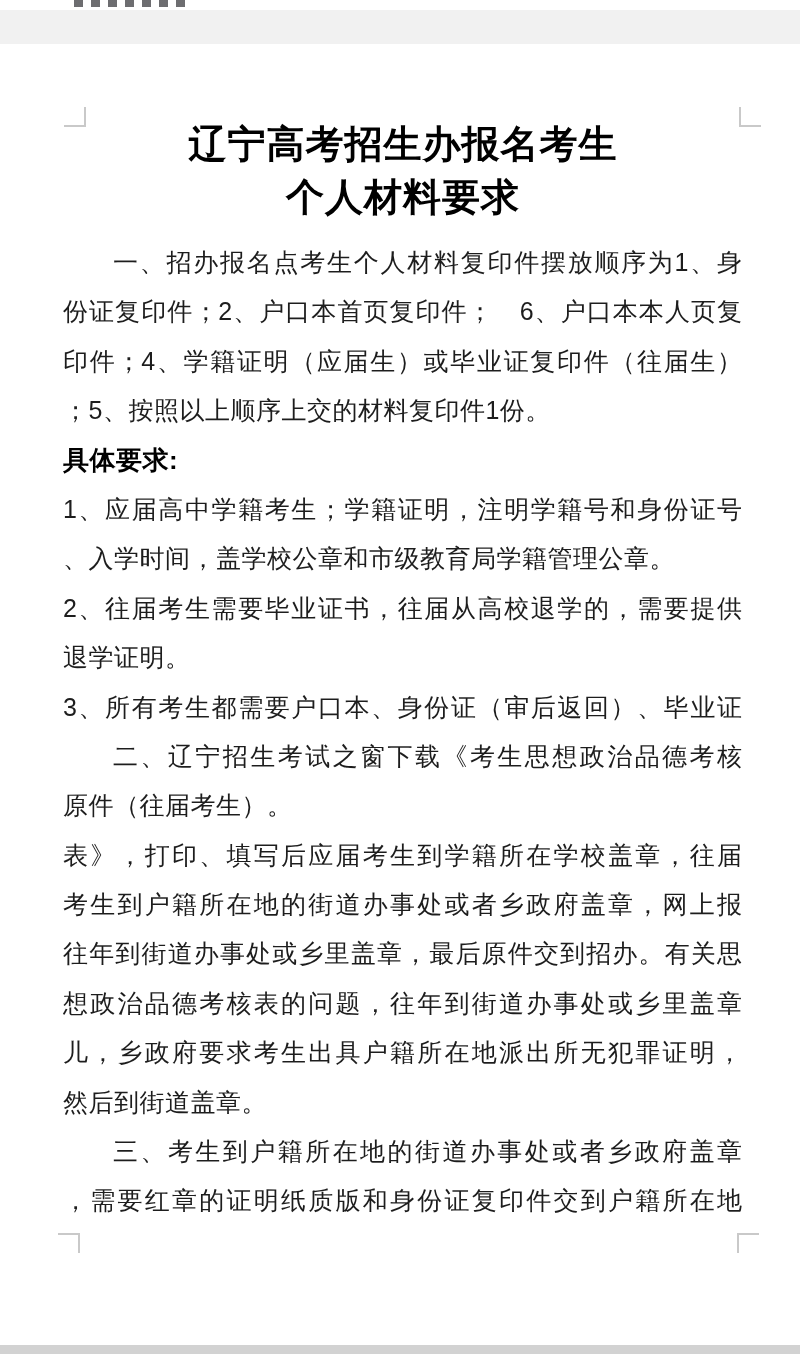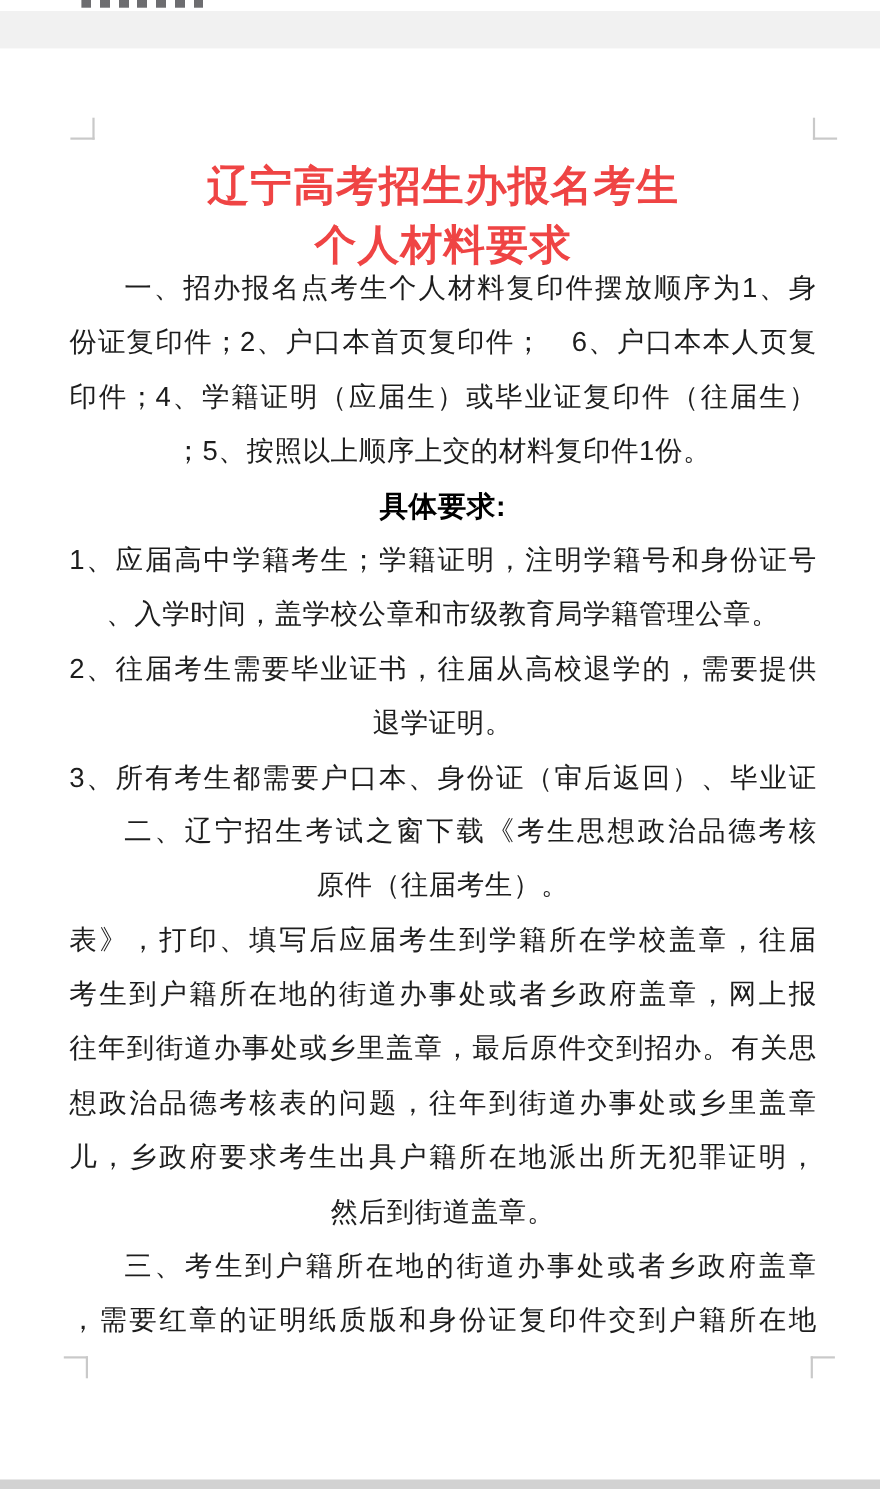--- a/index.html
+++ b/index.html
@@ -17,29 +17,29 @@
   }
   .gray-band{position:absolute;left:0;top:10px;width:800px;height:34px;background:#f1f1f1;}
   
   .mark{position:absolute;width:22px;height:20px;border:0 solid #c9c9c9;box-sizing:border-box;}
   .mark.tl{left:64px;top:107px;border-right-width:2px;border-bottom-width:2px;}
   .mark.tr{left:739px;top:107px;border-left-width:2px;border-bottom-width:2px;}
   .mark.bl{left:58px;top:1233px;border-top-width:2px;border-right-width:2px;}
   .mark.br{left:737px;top:1233px;border-top-width:2px;border-left-width:2px;}
   
   .doc-title{
-    position:absolute;left:64px;top:144px;width:678px;
-    text-align:center;color:#ef4444;font-weight:700;
+    position:absolute;left:64px;top:118px;width:678px;
+    text-align:center;color:#000000;font-weight:700;
     font-size:38px;line-height:53px;letter-spacing:1px;
   }
   
   .doc-body{position:absolute;left:63px;top:238px;width:679px;color:#1d1d1d;}
   .line{
     height:49.4px;line-height:49.4px;font-size:25px;font-weight:500;
-    overflow:hidden;white-space:nowrap;letter-spacing:0.5px;text-align:center;
+    overflow:hidden;white-space:nowrap;letter-spacing:0.5px;
   }
   .line.j{
     white-space:normal;letter-spacing:0;
     text-align:justify;text-align-last:justify;
   }
   .line.indent{padding-left:50px;}
   .line.b{font-weight:700;font-size:26px;color:#000000;}
   
   .bottom-bar{position:absolute;left:0;bottom:0;width:800px;height:9px;background:#d2d2d2;}
 </style>

